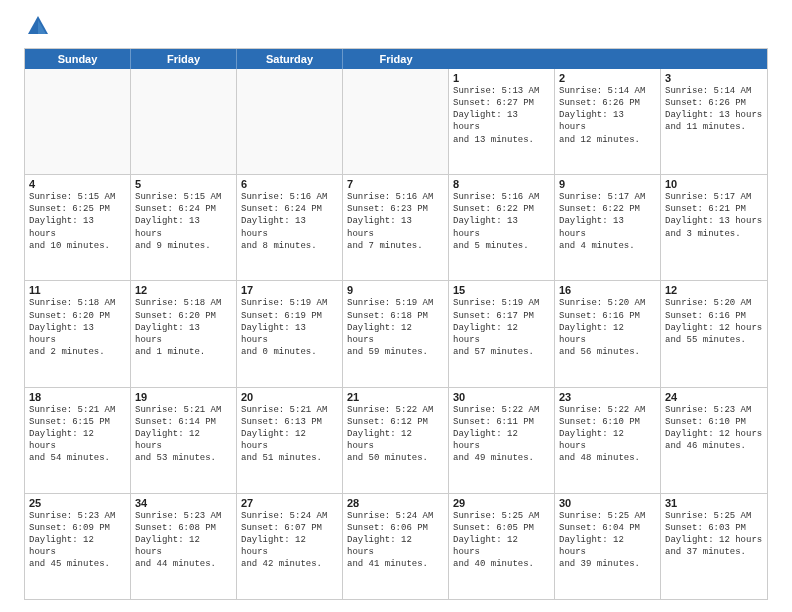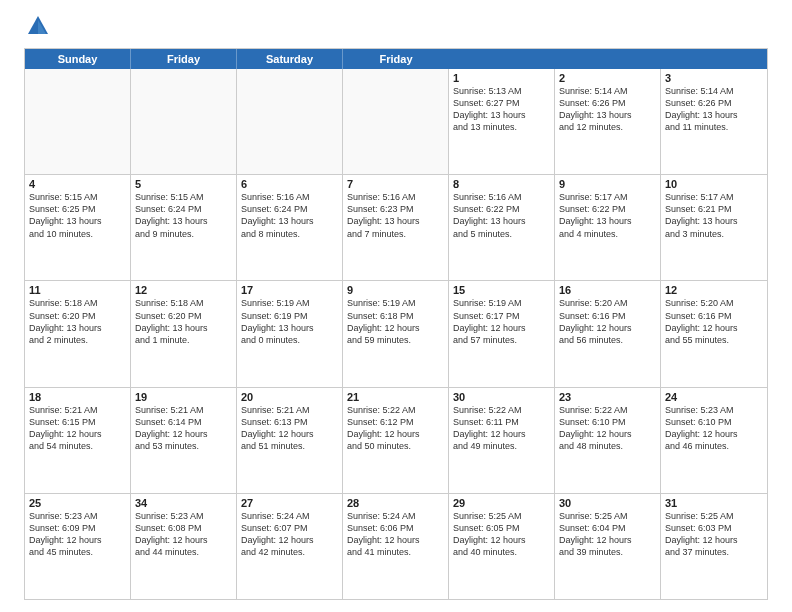--- a/index.html
+++ b/index.html
@@ -99,20 +99,21 @@
       font-size: 11px;
       font-weight: bold;
       color: #222;
       display: block;
       margin-bottom: 1px;
     }
     .cell-text {
       font-size: 9px;
       line-height: 1.35;
       color: #333;
+      font-family: Liberation Mono, monospace;
     }
   </style>
 </head>
 <body>
 
 <div class="page">
   <div class="header">
     <div class="logo">
       <svg class="logo-icon" viewBox="0 0 28 28">
         <polygon points="14,4 24,22 4,22" fill="#2a6db5"></polygon>

